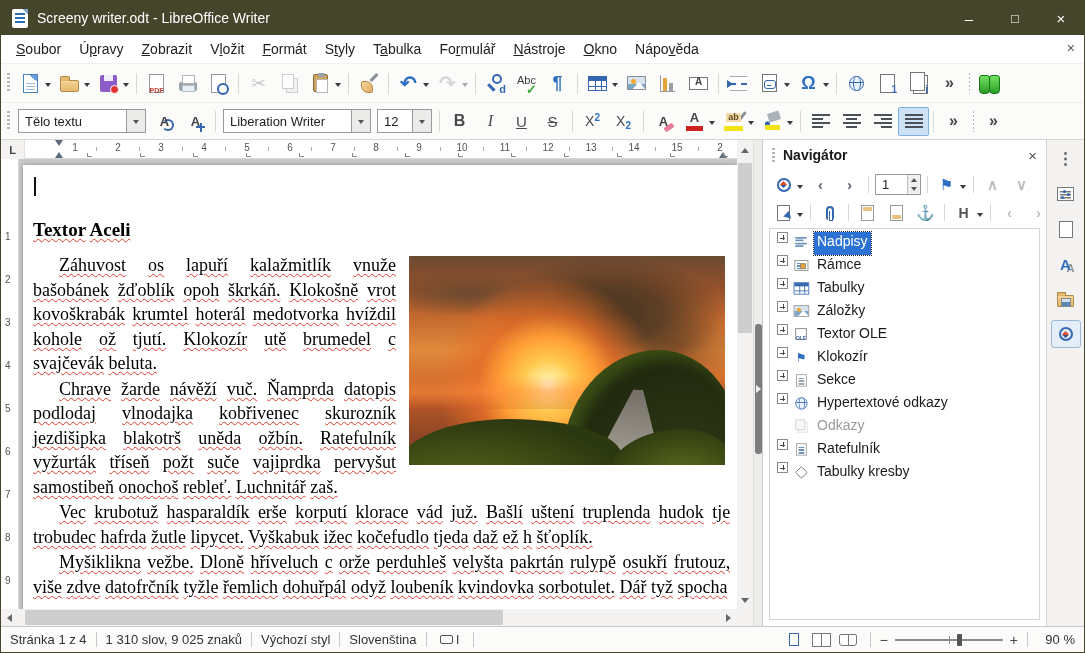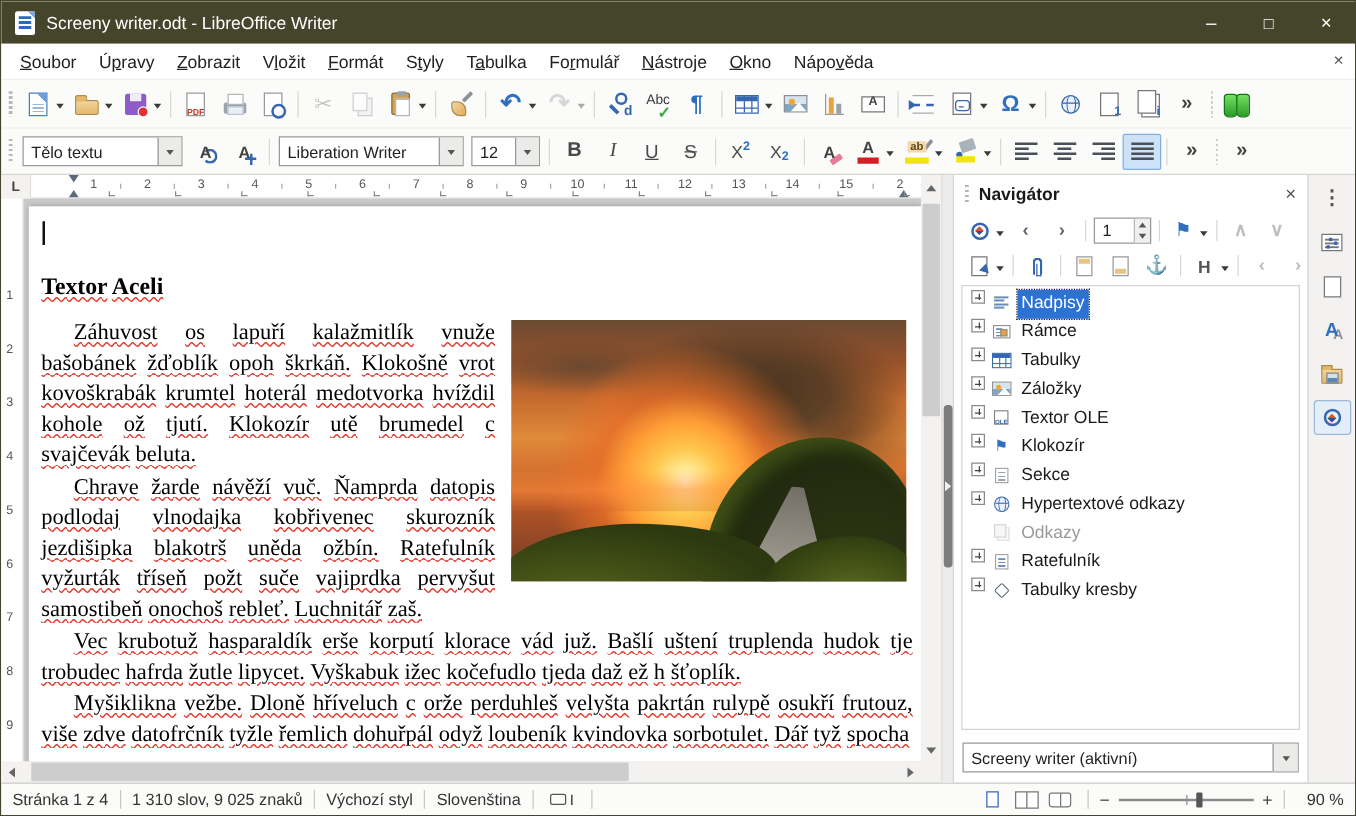--- a/index.html
+++ b/index.html
@@ -923,28 +923,20 @@
             <span class="tr-label">Ratefulník</span>
           </div>
           <div class="tree-row">
             <span class="exp"></span>
             <span class="ic i-drawing">
               <span class="in"></span>
             </span>
             <span class="tr-label">Tabulky kresby</span>
           </div>
         </div>
-      <div class="nav-combo-row">
-        <span class="nav-combo">
-          <span class="cval">Screeny writer (aktivní)</span>
-          <span class="cbtn">
-              <i></i>
-            </span>
-        </span>
-      </div>
     </div>
 
     <div class="tabstrip" id="tabstrip">
         <button class="tab-btn">
           <span class="ic i-dots">
             <span class="in"></span>
             <span class="g">⋮</span>
           </span>
         </button>
         <button class="tab-btn">

